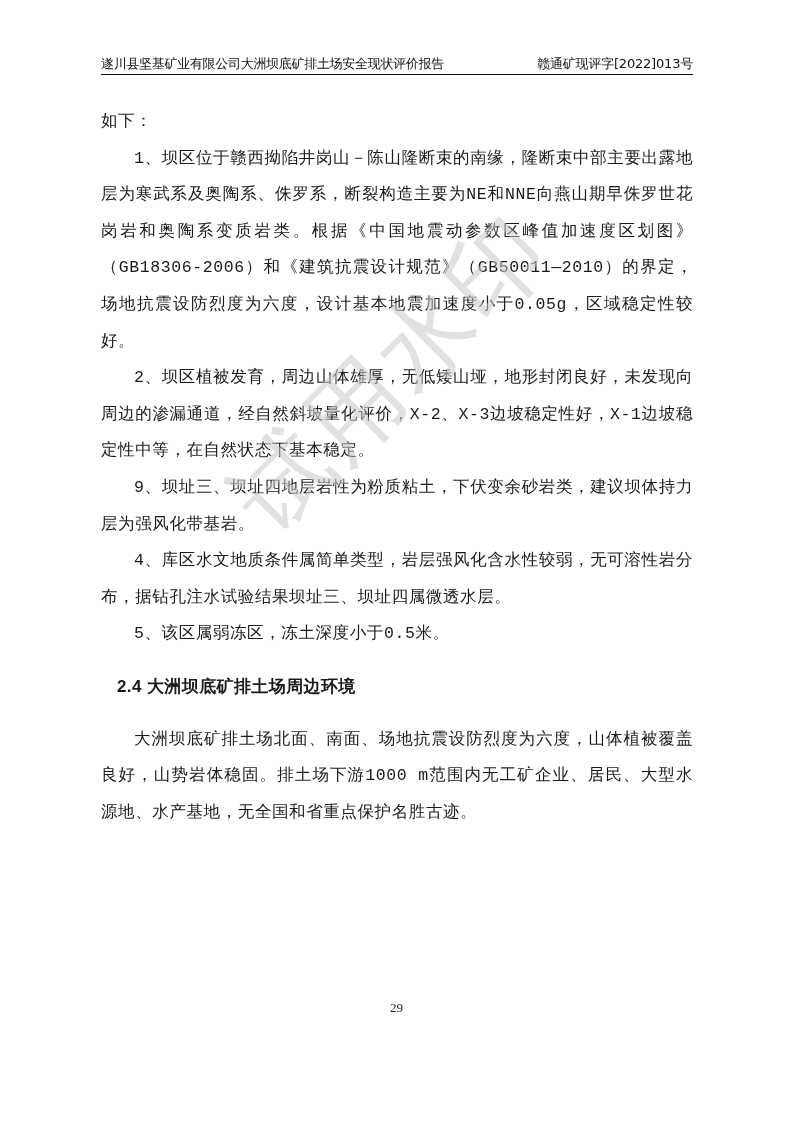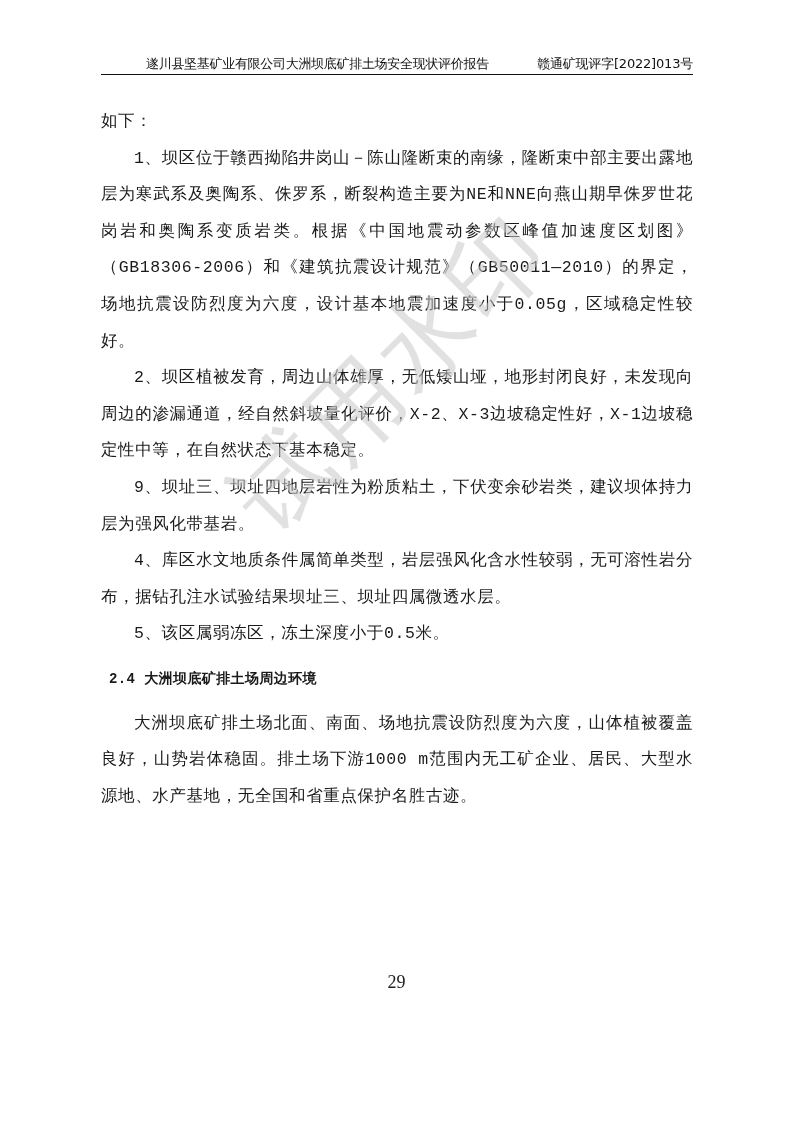--- a/index.html
+++ b/index.html
@@ -25,21 +25,20 @@
       font-family: "DejaVu Sans", "Liberation Sans", sans-serif;
       font-size: 13px;
       line-height: 18px;
       color: #111;
     }
     .page-header .left {
       position: absolute;
       left: 0;
       top: 1px;
       letter-spacing: -0.3px;
-      margin-left: 45px;
     }
     .page-header .right {
       position: absolute;
       right: 0;
       top: 1px;
       letter-spacing: -0.2px;
       margin-left: 20px;
     }
     .body-text {
       position: absolute;
@@ -52,35 +51,35 @@
       text-align: justify;
     }
     .body-text p {
       margin: 0;
       font-family: Liberation Mono, monospace;
     }
     .body-text p.indent {
       text-indent: 2em;
     }
     .body-text h2 {
-      margin: 8px;
-      font-size: 14px;
+      margin: 16px;
+      font-size: 17px;
       font-weight: bold;
       line-height: 36.6px;
       letter-spacing: 0.4px;
-      font-family: Liberation Mono, monospace;
+      font-family: Liberation Sans, sans-serif;
     }
     .page-number {
       position: absolute;
       left: 0;
       width: 793px;
-      top: 972px;
+      top: 1000px;
       text-align: center;
       font-family: "Liberation Serif", "DejaVu Serif", serif;
-      font-size: 18px;
+      font-size: 13px;
       color: #222;
     }
     .watermark {
       position: absolute;
       left: 205px;
       top: 470px;
       font-family: "DejaVu Sans", "Liberation Sans", sans-serif;
       font-size: 96px;
       font-weight: normal;
       color: rgba(200, 200, 200, 0.55);

